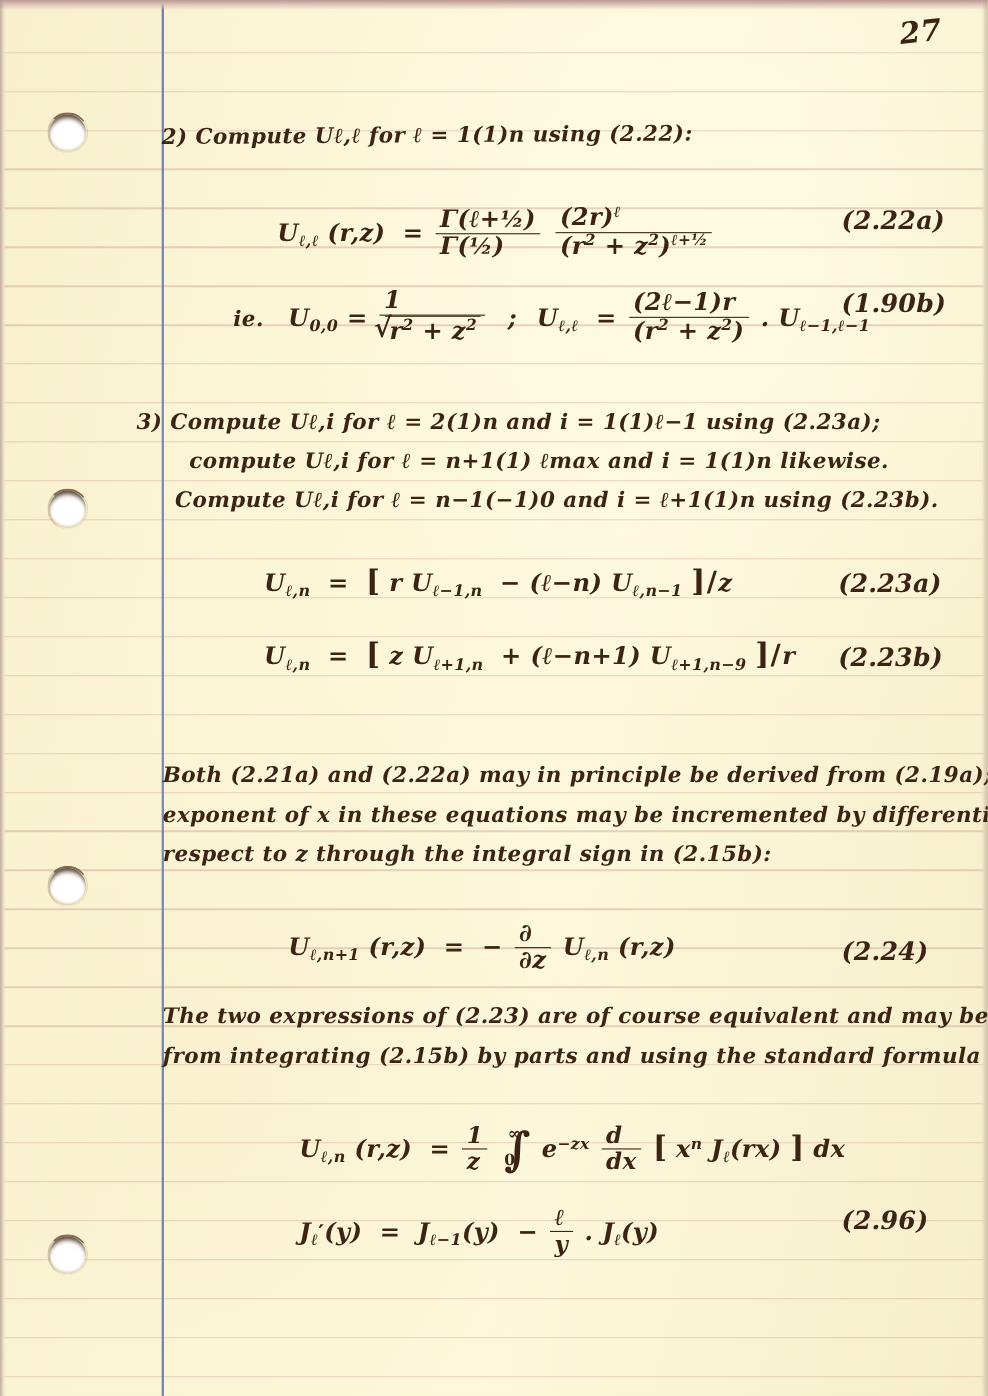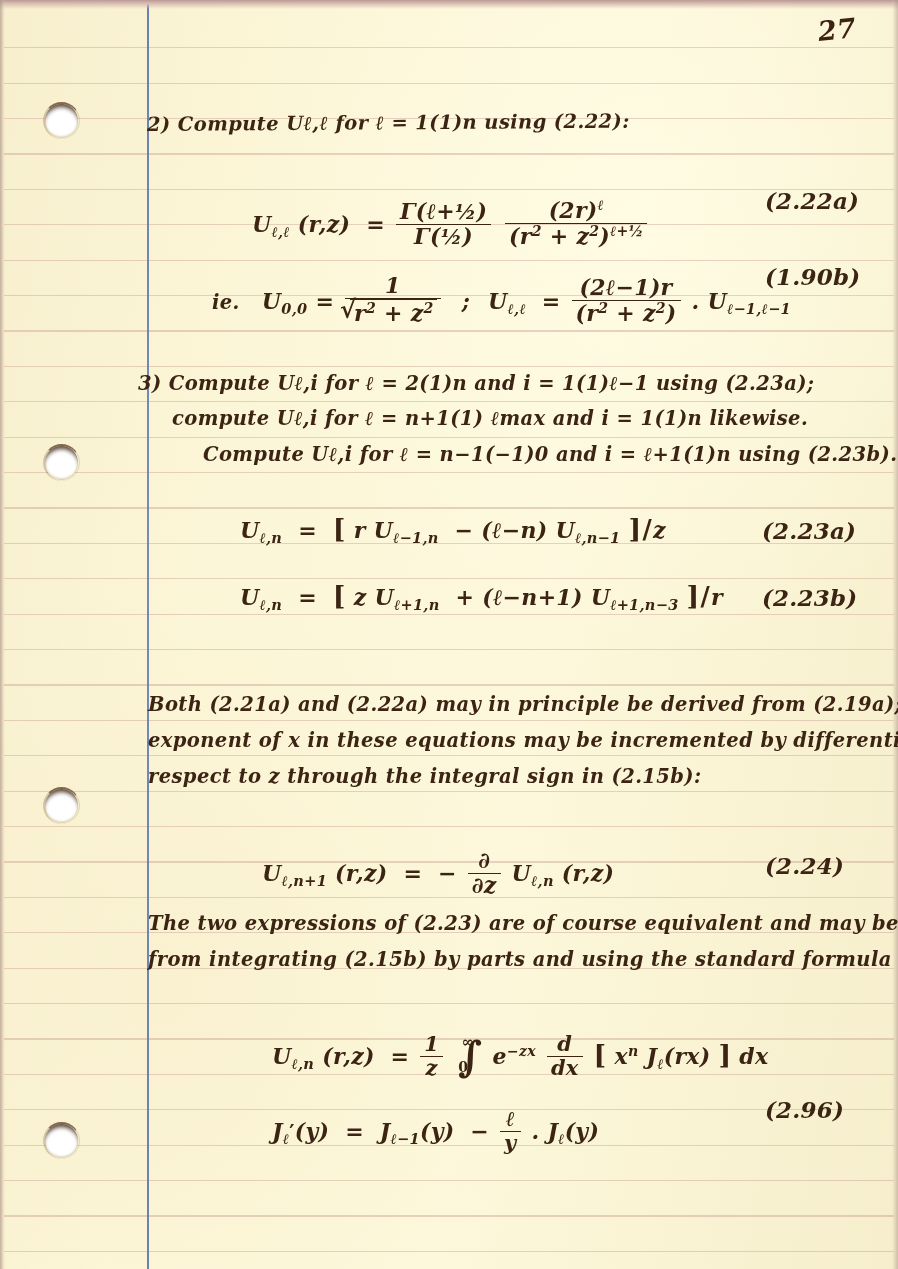--- a/index.html
+++ b/index.html
@@ -132,23 +132,22 @@
     font-style: italic;
     font-weight: 600;
     letter-spacing: 0.2px;
   }
   
   .sub  { font-size: 0.66em; vertical-align: -0.32em; font-style: italic; }
   .sup  { font-size: 0.64em; vertical-align: 0.56em; font-style: italic; }
   .frac {
     display: inline-block;
     vertical-align: -0.52em;
-    text-align: center;
     line-height: 1.08;
-    margin: 16px 3px;
+    margin: 4px 3px;
   }
   .frac > .num { display: block; padding: 0 4px; }
   .frac > .den { display: block; padding: 0 4px; border-top: 1.7px solid #3c2414; }
   .frac.tight { font-size: 0.95em; }
   .sqrt {
     display: inline-block;
     border-top: 1.7px solid #3c2414;
     padding: 1px 3px 0 4px;
     margin-left: 1px;
     position: relative;
@@ -234,33 +233,33 @@
     <span style="padding:0 10px;">;</span>
     <span>U<span class="sub">ℓ,ℓ</span>&nbsp; =</span>
     <span class="frac">
       <span class="num">(2ℓ−1)r</span>
       <span class="den">(r<span class="sup">2</span> + z<span class="sup">2</span>)</span>
     </span>
     <span>. U<span class="sub">ℓ−1,ℓ−1</span></span>
   </div>
   <div class="ink tag" style="left:765px; top:263px;">(1.90b)</div>
 
-  <div class="ink body-text" style="left:138px; top:372px;">3)  Compute Uℓ,i for ℓ = 2(1)n and i = 1(1)ℓ−1 using (2.23a);</div>
+  <div class="ink body-text" style="left:124px; top:372px;">3)  Compute Uℓ,i for ℓ = 2(1)n and i = 1(1)ℓ−1 using (2.23a);</div>
   <div class="ink body-text" style="left:172px; top:407px;">compute Uℓ,i for ℓ = n+1(1) ℓmax and i = 1(1)n  likewise.</div>
-  <div class="ink body-text" style="left:159px; top:443px;margin-left:44px;">Compute Uℓ,i for ℓ = n−1(−1)0  and i = ℓ+1(1)n using (2.23b).</div>
+  <div class="ink body-text" style="left:159px; top:443px;">Compute Uℓ,i for ℓ = n−1(−1)0  and i = ℓ+1(1)n using (2.23b).</div>
 
   <div class="ink eqn" style="left:240px; top:513px;">
     U<span class="sub">ℓ,n</span>&nbsp; =&nbsp;
     <span class="bigbr">[</span> r U<span class="sub">ℓ−1,n</span>&nbsp; − (ℓ−n) U<span class="sub">ℓ,n−1</span> <span class="bigbr">]</span><span class="slash">/</span>z
   </div>
   <div class="ink tag" style="left:762px; top:517px;">(2.23a)</div>
 
   <div class="ink eqn" style="left:240px; top:580px;">
     U<span class="sub">ℓ,n</span>&nbsp; =&nbsp;
-    <span class="bigbr">[</span> z U<span class="sub">ℓ+1,n</span>&nbsp; + (ℓ−n+1) U<span class="sub">ℓ+1,n−3</span> <span class="bigbr">]</span><span class="slash">/</span>r
+    <span class="bigbr">[</span> z U<span class="sub">ℓ+1,n</span>&nbsp; + (ℓ−n+1) U<span class="sub">ℓ+1,n−9</span> <span class="bigbr">]</span><span class="slash">/</span>r
   </div>
   <div class="ink tag" style="left:762px; top:584px;">(2.23b)</div>
 
   <div class="ink body-text" style="left:148px; top:693px;">Both (2.21a) and (2.22a) may in principle be derived from (2.19a); the</div>
   <div class="ink body-text" style="left:148px; top:729px;">exponent of x in these equations may be incremented by differentiating with</div>
   <div class="ink body-text" style="left:148px; top:765px;">respect to z through the integral sign in (2.15b):</div>
 
   <div class="ink eqn" style="left:262px; top:833px;">
     <span>U<span class="sub">ℓ,n+1</span> (r,z)&nbsp; = &nbsp;−</span>
     <span class="frac">

